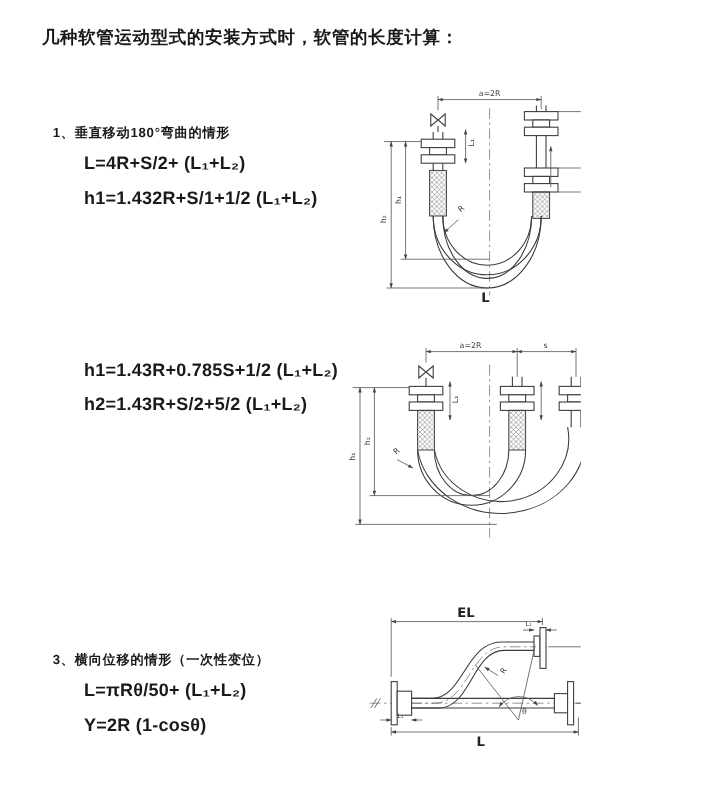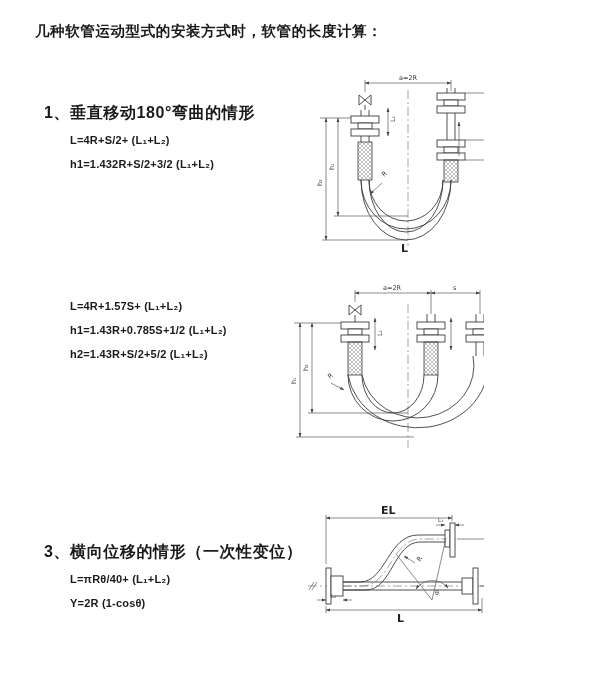--- a/index.html
+++ b/index.html
@@ -6,22 +6,22 @@
   .page{
     position:relative;width:484px;height:675px;background:#ffffff;
     font-family:"Liberation Sans",sans-serif;color:#1a1a1a;overflow:hidden;text-decoration:underline;
   }
   .title{
     position:absolute;left:35px;top:22px;
     font-size:14.5px;font-weight:700;letter-spacing:.6px;
   }
   .section{position:absolute;left:44px;width:280px;}
   .sec1{top:103px;} .sec2{top:300px;} .sec3{top:542px;}
-  .heading{font-size:16px;font-weight:700;margin:0 0 10px 0;letter-spacing:.6px;}
-  .formula{font-size:11px;font-weight:700;margin:0 0 12px 26px;letter-spacing:.2px;white-space:nowrap;}
+  .heading{font-size:11px;font-weight:700;margin:0 0 10px 0;letter-spacing:.6px;}
+  .formula{font-size:15px;font-weight:700;margin:0 0 12px 26px;letter-spacing:.2px;white-space:nowrap;}
   svg.diagram{position:absolute;}
   .d1{left:300px;top:64px;} .d2{left:274px;top:276px;} .d3{left:296px;top:494px;}
   svg text{font-family:"DejaVu Sans",sans-serif;}
   .dim{font-size:6.5px;fill:#3a3a3a;}
   .dimsmall{font-size:5.5px;fill:#3a3a3a;}
   .big{font-size:11px;fill:#222;font-weight:600;}
   .thin{stroke:#5a5a5a;stroke-width:.7;fill:none;}
   .body-line{stroke:#3c3c3c;stroke-width:.9;fill:none;}
   .fit{stroke:#3c3c3c;stroke-width:.9;fill:#ffffff;}
   .cline{stroke:#6a6a6a;stroke-width:.6;fill:none;stroke-dasharray:9 3 2 3;}
@@ -29,21 +29,21 @@
 </head>
 <body>
 
 <div class="page">
 
   <div class="title">几种软管运动型式的安装方式时，软管的长度计算：</div>
 
   <div class="section sec1">
     <div class="heading">1、垂直移动180°弯曲的情形</div>
     <div class="formula">L=4R+S/2+ (L₁+L₂)</div>
-    <div class="formula">h1=1.432R+S/2+3/2 (L₁+L₂)</div>
+    <div class="formula">h1=1.432R+S/1+1/2 (L₁+L₂)</div>
   </div>
 
   <svg class="diagram d1" width="285" height="195" viewBox="0 0 285 195">
     <defs>
       <pattern id="ht1" width="4" height="4" patternUnits="userSpaceOnUse">
         <path d="M0,0 L4,4 M4,0 L0,4" stroke="#808080" stroke-width=".5"></path>
       </pattern>
       <marker id="ar1" viewBox="0 0 10 10" markerWidth="7" markerHeight="6" refX="9.5" refY="5" orient="auto-start-reverse">
         <path d="M10,5 L0,1.6 L0,8.4 Z" fill="#444"></path>
       </marker>
@@ -115,21 +115,20 @@
 
     <line class="thin" x1="159" y1="92" x2="159" y2="58" marker-end="url(#ar1)"></line>
 
     <text class="dim" transform="rotate(-40 84 113)" x="84" y="113">R</text>
     <line class="thin" x1="82" y1="119" x2="70" y2="130" marker-end="url(#ar1)"></line>
 
     <text class="big" x="101" y="188">L</text>
   </svg>
 
   <div class="section sec2">
-    <div class="formula">L=4R+1.57S+ (L₁+L₂)</div>
     <div class="formula">h1=1.43R+0.785S+1/2 (L₁+L₂)</div>
     <div class="formula">h2=1.43R+S/2+5/2 (L₁+L₂)</div>
   </div>
 
   <svg class="diagram d2" width="310" height="185" viewBox="0 0 310 185">
     <defs>
       <pattern id="ht2" width="4" height="4" patternUnits="userSpaceOnUse">
         <path d="M0,0 L4,4 M4,0 L0,4" stroke="#808080" stroke-width=".5"></path>
       </pattern>
       <marker id="ar2" viewBox="0 0 10 10" markerWidth="7" markerHeight="6" refX="9.5" refY="5" orient="auto-start-reverse">
@@ -197,21 +196,21 @@
     <line class="thin" x1="101" y1="42" x2="101" y2="74" marker-start="url(#ar2)" marker-end="url(#ar2)"></line>
     <text class="dim" transform="rotate(-90 108 60)" x="108" y="60">L₁</text>
     <line class="thin" x1="177" y1="42" x2="177" y2="74" marker-start="url(#ar2)" marker-end="url(#ar2)"></line>
 
     <text class="dim" transform="rotate(-40 56 103)" x="56" y="103">R</text>
     <line class="thin" x1="57" y1="107" x2="70" y2="114" marker-end="url(#ar2)"></line>
   </svg>
 
   <div class="section sec3">
     <div class="heading">3、横向位移的情形（一次性变位）</div>
-    <div class="formula">L=πRθ/40+ (L₁+L₂)</div>
+    <div class="formula">L=πRθ/50+ (L₁+L₂)</div>
     <div class="formula">Y=2R (1-cosθ)</div>
   </div>
 
   <svg class="diagram d3" width="304" height="150" viewBox="0 0 304 150">
     <defs>
       <marker id="ar3" viewBox="0 0 10 10" markerWidth="7" markerHeight="6" refX="9.5" refY="5" orient="auto-start-reverse">
         <path d="M10,5 L0,1.6 L0,8.4 Z" fill="#444"></path>
       </marker>
     </defs>
 

